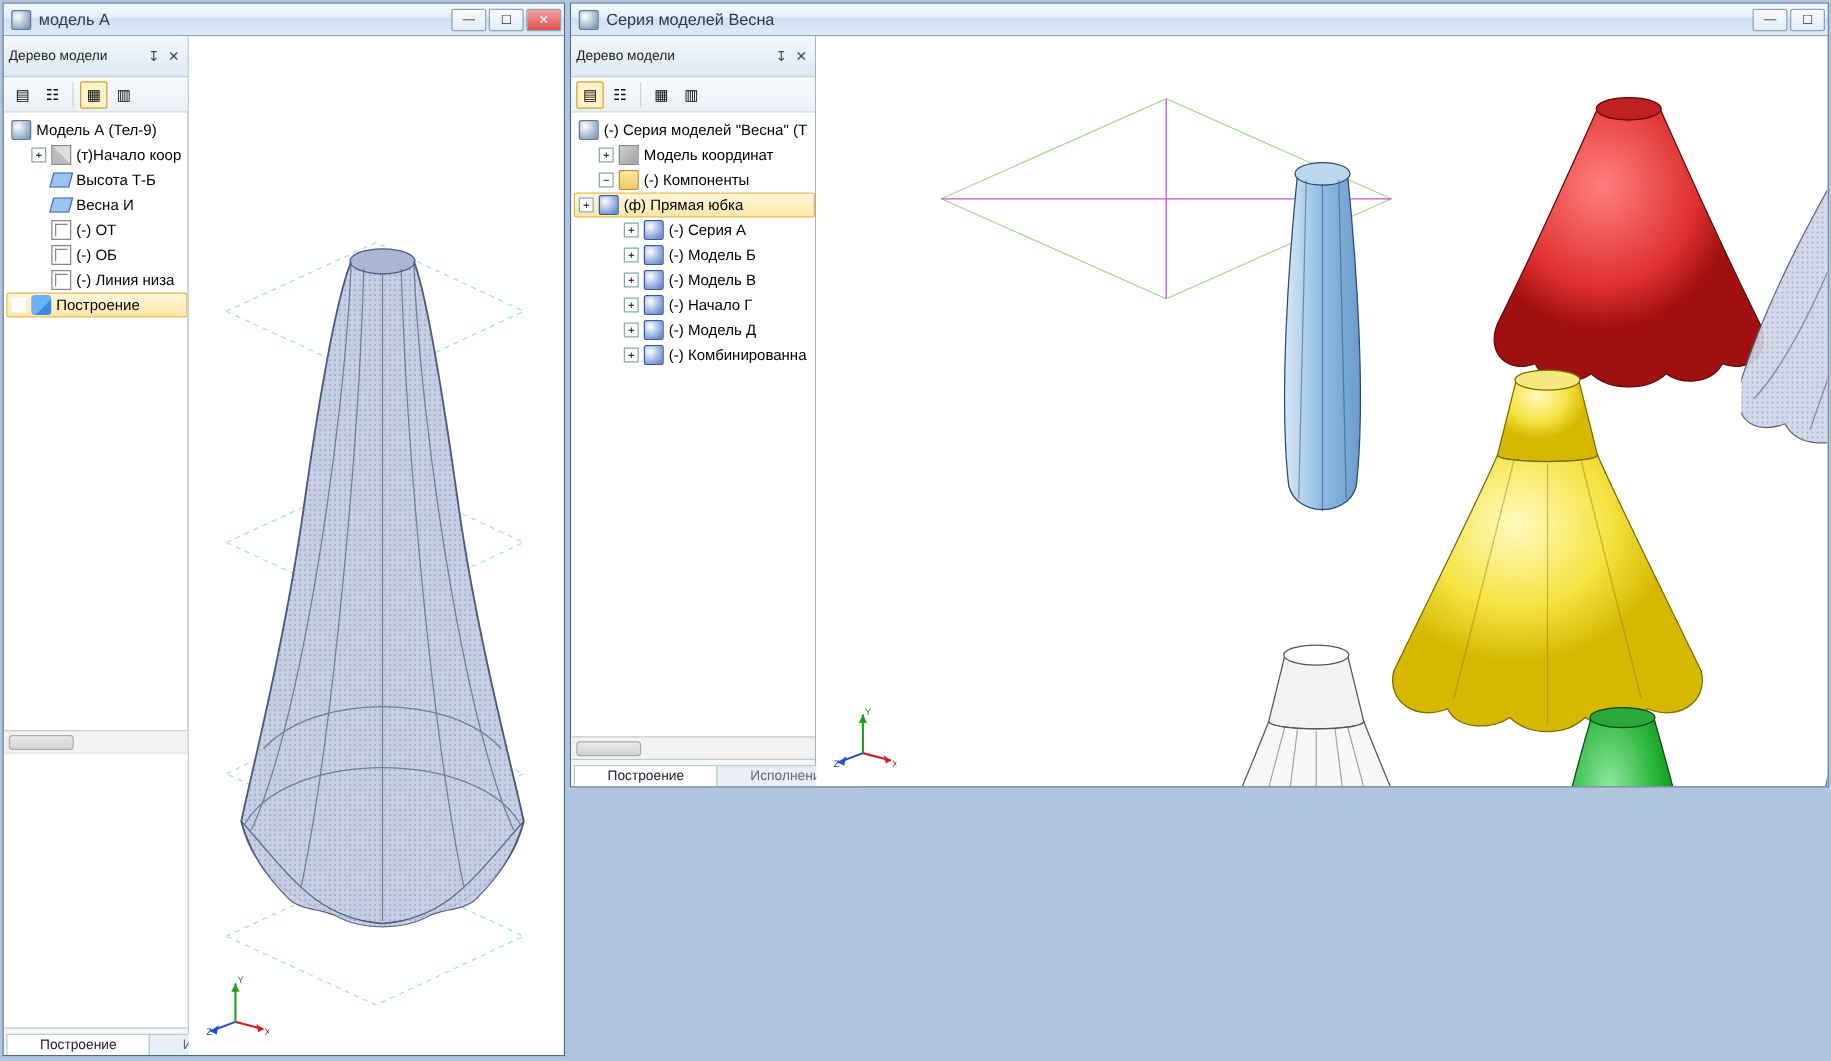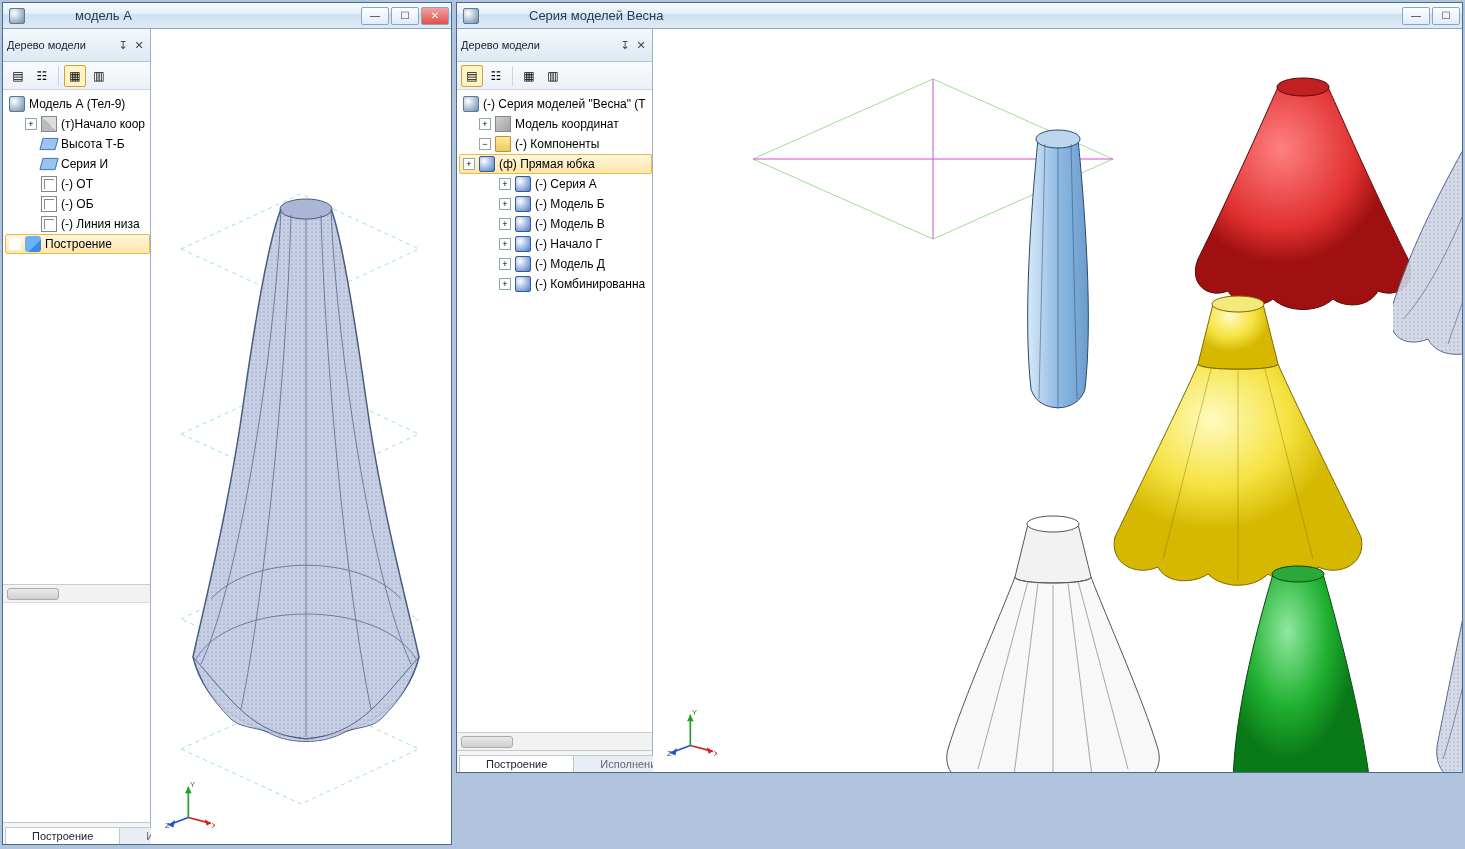--- a/index.html
+++ b/index.html
@@ -14,39 +14,39 @@
   }
   .window {
     display: flex;
     flex-direction: column;
     background: #fff;
     border: 1px solid #4a6b8a;
     margin: 2px;
     position: relative;
   }
   .window-left { width: 450px; height: 843px; }
-  .window-right { flex: 1; height: 771px; }
+  .window-right { flex: 1; height: 628px; }
 
   
   .titlebar {
     height: 26px;
     background: linear-gradient(to bottom, #f7fbff 0%, #e3eefb 45%, #cfe0f2 46%, #dfeaf6 100%);
     border-bottom: 1px solid #8aa6c1;
     display: flex;
     align-items: center;
     padding: 0 2px 0 6px;
   }
   .titlebar .app-icon {
     width: 16px; height: 16px;
     background: radial-gradient(circle at 30% 30%, #fff, #6a8aaa);
     border: 1px solid #5a7a9a;
     border-radius: 2px;
     margin-right: 6px;
   }
-  .titlebar .title-text { flex: 1; color: #2a3a4a; font-size: 13px; margin-left: 44px; }
+  .titlebar .title-text { flex: 1; color: #2a3a4a; font-size: 13px; }
   .win-btns { display: flex; gap: 2px; }
   .win-btn {
     width: 28px; height: 18px;
     border: 1px solid #8aa6c1;
     border-radius: 2px;
     background: linear-gradient(to bottom, #fdfdfd, #e0ecf8);
     display: flex; align-items: center; justify-content: center;
     font-size: 10px;
     color: #334;
   }
@@ -228,21 +228,21 @@
           <span class="node-label">(т)Начало коор</span>
         </div>
         <div class="tree-row indent-1">
           <span class="expander none"></span>
           <span class="node-icon plane"></span>
           <span class="node-label">Высота Т-Б</span>
         </div>
         <div class="tree-row indent-1">
           <span class="expander none"></span>
           <span class="node-icon plane"></span>
-          <span class="node-label">Серия И</span>
+          <span class="node-label">Весна И</span>
         </div>
         <div class="tree-row indent-1">
           <span class="expander none"></span>
           <span class="node-icon sketch"></span>
           <span class="node-label">(-) ОТ</span>
         </div>
         <div class="tree-row indent-1">
           <span class="expander none"></span>
           <span class="node-icon sketch"></span>
           <span class="node-label">(-) ОБ</span>

